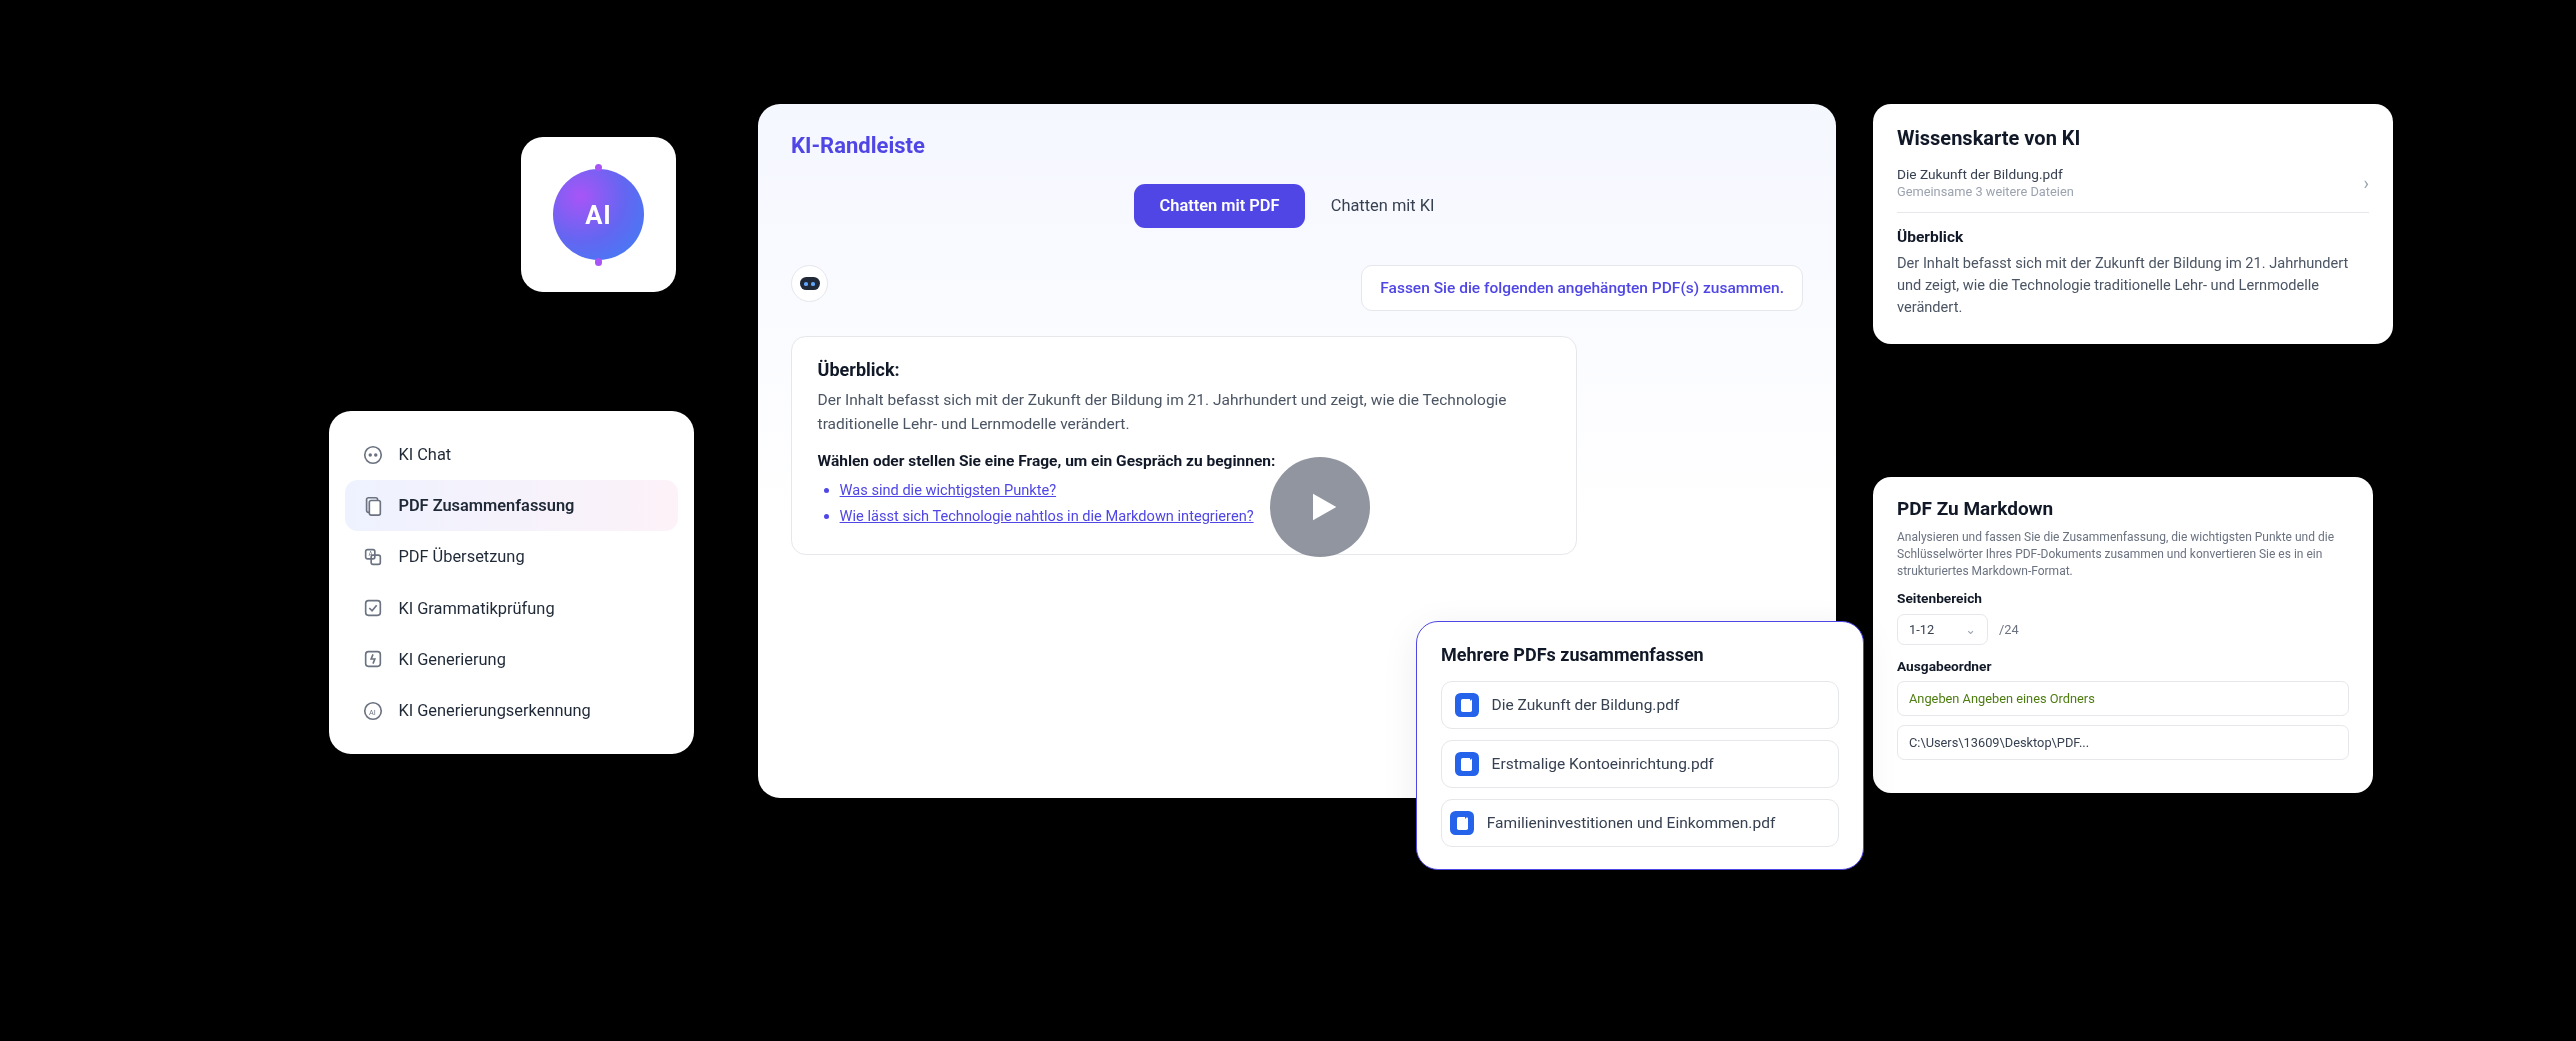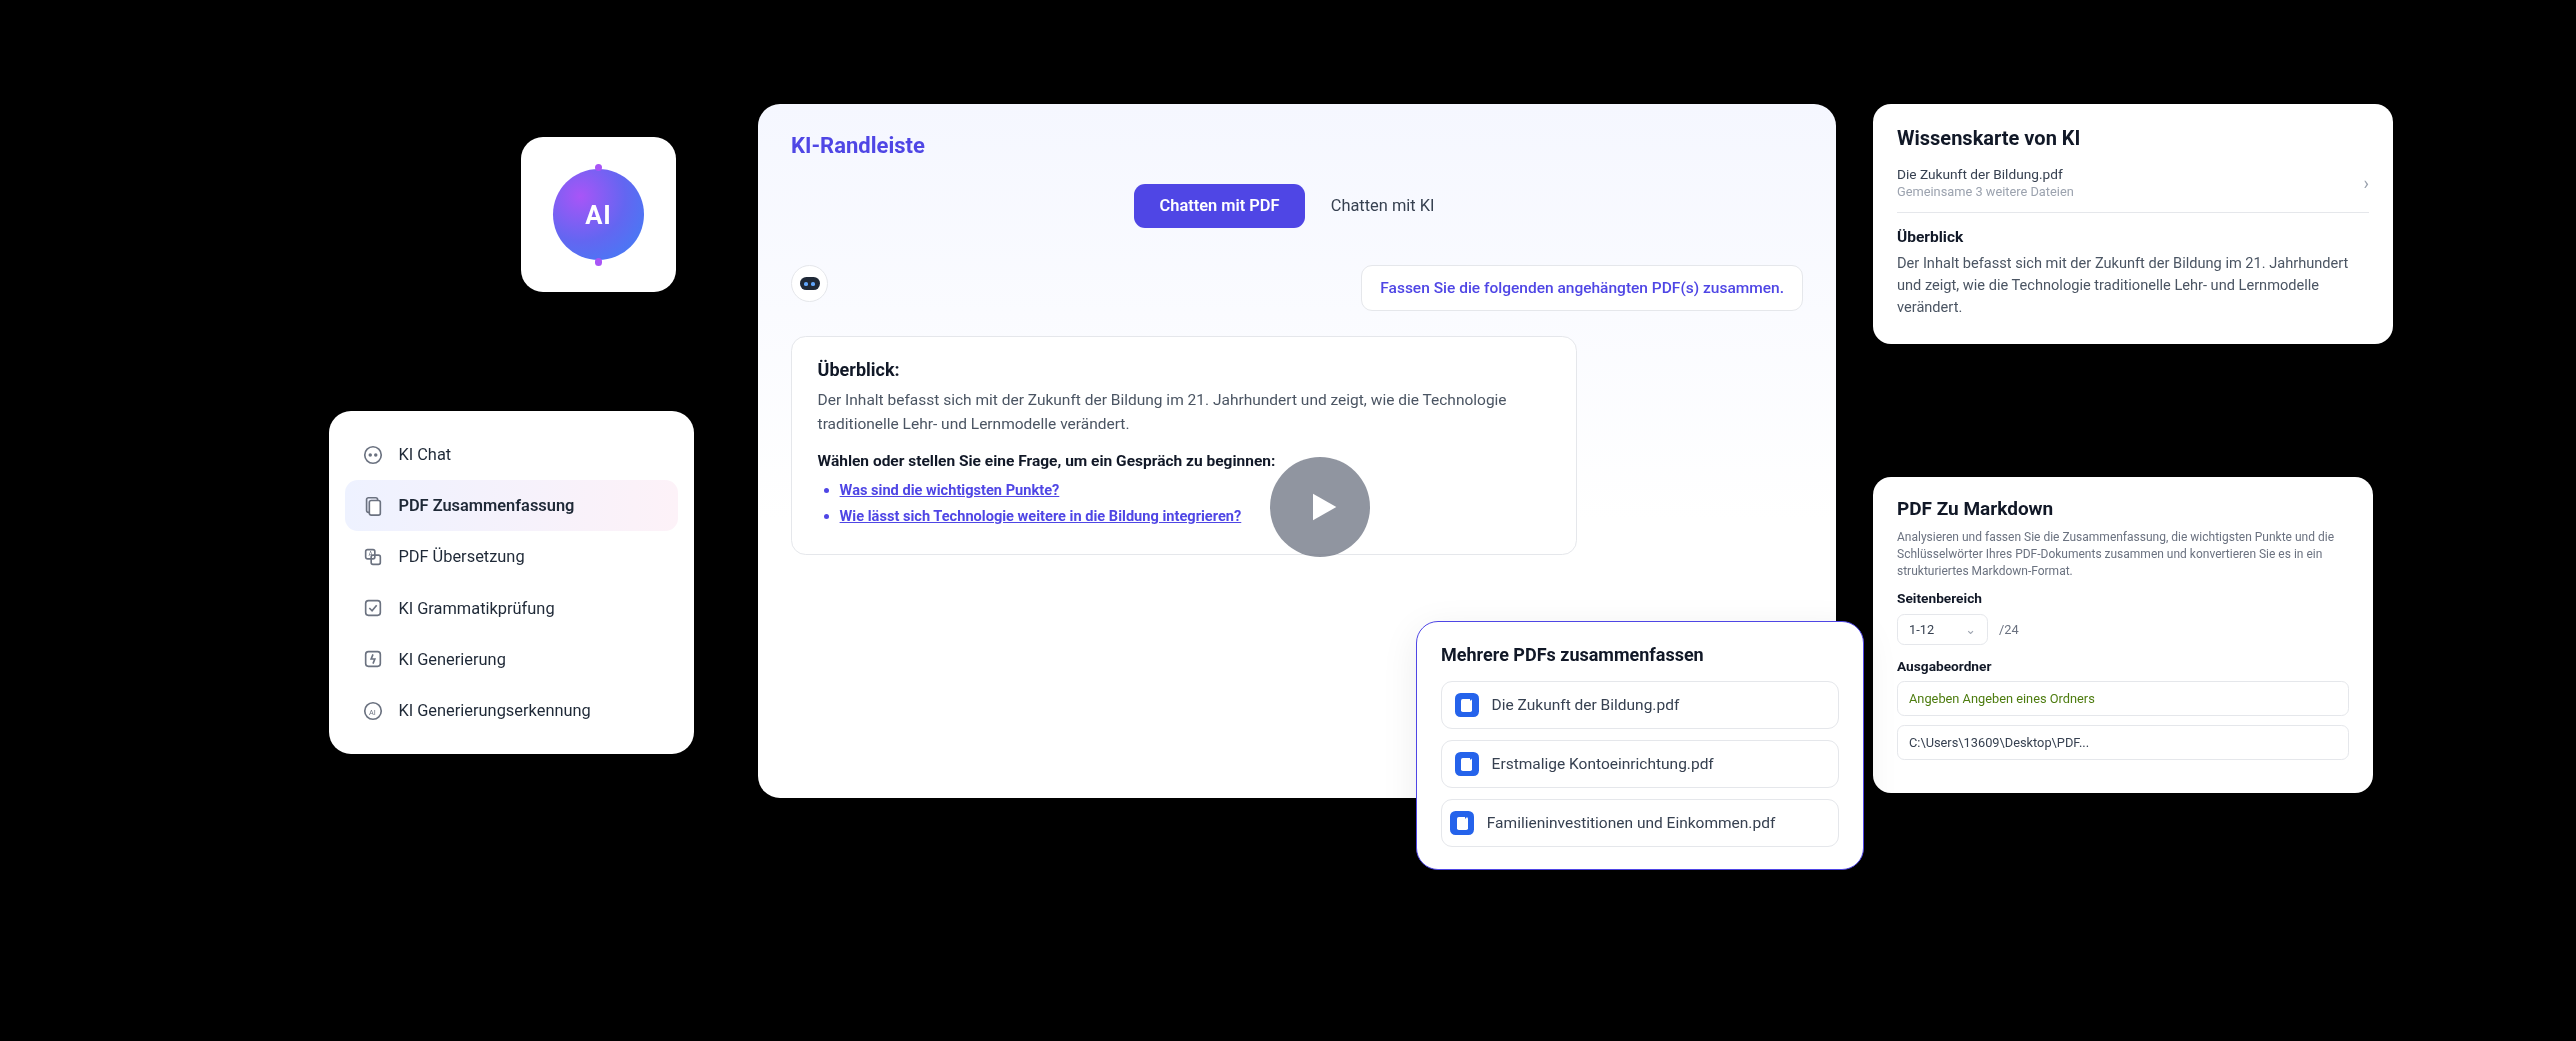--- a/index.html
+++ b/index.html
@@ -197,21 +197,20 @@
     color: #111827;
     margin-bottom: 11px;
   }
   .assistant-block ul {
     list-style: disc;
     padding-left: 22px;
   }
   .assistant-block li {
     color: #4f46e5;
     margin-bottom: 7.3px;
-    font-weight: bold;
   }
   .assistant-block li a {
     color: #4f46e5;
     text-decoration: underline;
     font-size: 14.6px;
     cursor:pointer;
   }
 
   
   .play-btn {
@@ -438,21 +437,21 @@
       </div>
       <div class="user-bubble">Fassen Sie die folgenden angehängten PDF(s) zusammen.</div>
     </div>
 
     <div class="assistant-block">
       <h3>Überblick:</h3>
       <p>Der Inhalt befasst sich mit der Zukunft der Bildung im 21. Jahrhundert und zeigt, wie die Technologie traditionelle Lehr- und Lernmodelle verändert.</p>
       <div class="prompt">Wählen oder stellen Sie eine Frage, um ein Gespräch zu beginnen:</div>
       <ul>
         <li><a>Was sind die wichtigsten Punkte?</a></li>
-        <li><a>Wie lässt sich Technologie weitere in die Bildung integrieren?</a></li>
+        <li><a>Wie lässt sich Technologie nahtlos in die Markdown integrieren?</a></li>
       </ul>
     </div>
   </div>
 
   <div class="play-btn">
     <svg viewBox="0 0 24 24">
         <path d="M6 4l14 8-14 8z"></path>
       </svg>
   </div>
 

